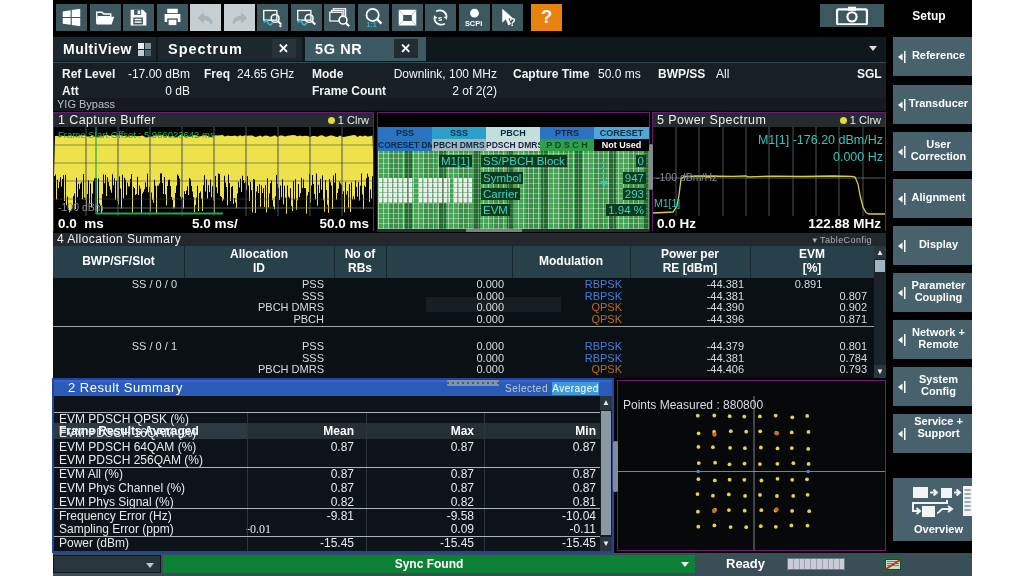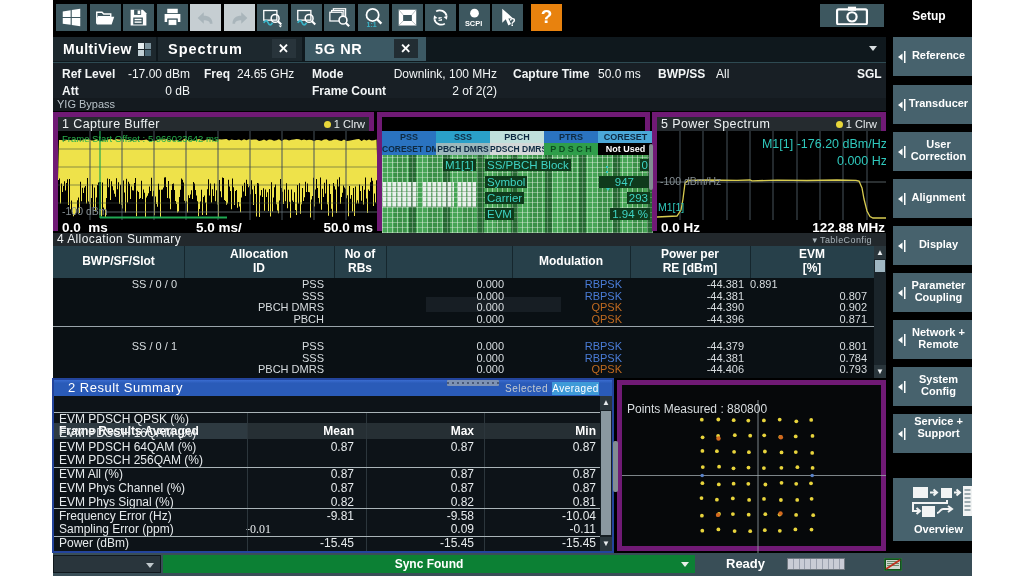--- a/index.html
+++ b/index.html
@@ -1,21 +1,21 @@
 <!DOCTYPE html>
 <html><head><meta charset="utf-8"><style>
 *{margin:0;padding:0;box-sizing:border-box;font-family:"Liberation Sans",sans-serif;}
 body{width:1024px;height:576px;background:#fff;overflow:hidden;}
 #app{position:absolute;left:53px;top:0;width:919px;height:576px;background:#000;}
 .abs{position:absolute;}
 .tbtn{position:absolute;top:4px;width:31px;height:27px;background:#3d575f;}
 .ttl{position:absolute;left:0;right:0;top:0;height:14px;background:#252b2f;color:#eef2f3;font-size:12.5px;line-height:14px;padding-left:4px;letter-spacing:0.4px;}
 .clrw{position:absolute;top:0;height:14px;color:#e8ecee;font-size:11px;line-height:14px;}
 .dot{display:inline-block;width:7px;height:7px;border-radius:50%;background:#e8d63a;margin-right:3px;}
-.panel{position:absolute;border:5px solid #701a75;background:#000;}
+.panel{position:absolute;border:1px solid #701a75;background:#000;}
 .sbtn{position:absolute;left:7px;width:79px;background:#47626d;color:#fff;font-weight:bold;font-size:11px;text-align:center;padding-left:12px;}
 .sbtn .gl{position:absolute;left:4px;top:50%;margin-top:-6px;width:10px;height:12px;}
 .leg{position:absolute;height:12px;font-size:9px;font-weight:bold;color:#0e2a42;text-align:center;line-height:12px;white-space:nowrap;}
 </style></head><body>
 <div id="app">
 <div class="abs" style="left:0;top:0;width:833px;height:37px;background:#000;"></div>
 <div class="tbtn" style="left:3px;">
       <svg viewBox="0 0 24 24" width="23" height="21" style="display:block;margin:3px auto 0;">
         <path d="M2 5 L11 3.6 V11.4 H2 Z M12.3 3.4 L22 2 V11.4 H12.3 Z M2 12.6 H11 V20.4 L2 19 Z M12.3 12.6 H22 V22 L12.3 20.6 Z" fill="#fff"></path>
       </svg>
@@ -204,21 +204,21 @@
 <div class="abs" style="left:1px;top:27px;width:35px;height:25px;background:repeating-linear-gradient(0deg,rgba(90,130,90,0.45) 0 1px,transparent 1px 5px),repeating-linear-gradient(90deg,#e9efec 0 3px,rgba(233,239,236,0.25) 3px 5px);"></div>
         <div class="abs" style="left:41px;top:27px;width:31px;height:25px;background:repeating-linear-gradient(0deg,rgba(90,130,90,0.45) 0 1px,transparent 1px 5px),repeating-linear-gradient(90deg,#e9efec 0 3px,rgba(233,239,236,0.25) 3px 5px);"></div>
         <div class="abs" style="left:76px;top:27px;width:18px;height:25px;background:repeating-linear-gradient(0deg,rgba(90,130,90,0.45) 0 1px,transparent 1px 5px),repeating-linear-gradient(90deg,#e9efec 0 3px,rgba(233,239,236,0.25) 3px 5px);"></div>
         <div class="abs" style="left:222px;top:30px;width:0;height:0;border-left:4px solid transparent;border-right:4px solid transparent;border-top:6px solid #35c8c0;"></div>
         <div class="abs" style="left:224px;top:8px;width:2px;height:20px;background:repeating-linear-gradient(0deg,#35c8c0 0 2px,transparent 2px 5px);"></div>
 <div class="abs" style="left:0;top:0;width:271px;height:78px;font-size:11.5px;color:#3fd4c4;">
 <span class="abs" style="left:61px;top:4px;background:#0f3a1c;padding:0 2px;">M1[1]</span>
 <span class="abs" style="left:103px;top:4px;background:#0f3a1c;padding:0 2px;">SS/PBCH Block</span>
 <span class="abs" style="right:3px;top:4px;background:#0f3a1c;padding:0 2px;">0</span>
 <span class="abs" style="left:103px;top:21px;background:#0f3a1c;padding:0 2px;">Symbol</span>
-<span class="abs" style="right:3px;top:21px;background:#0f3a1c;padding:0 16px;">947</span>
+<span class="abs" style="right:3px;top:21px;background:#0f3a1c;padding:0 2px;">947</span>
 <span class="abs" style="left:103px;top:37px;background:#0f3a1c;padding:0 2px;">Carrier</span>
 <span class="abs" style="right:3px;top:37px;background:#0f3a1c;padding:0 2px;">293</span>
 <span class="abs" style="left:103px;top:53px;background:#0f3a1c;padding:0 2px;">EVM</span>
 <span class="abs" style="right:3px;top:53px;background:#0f3a1c;padding:0 2px;">1.94 %</span>
 </div>
 </div>
 <div class="abs" style="left:0;top:116px;width:271px;height:3px;background:#22303a;">
         <div class="abs" style="left:88px;top:0;width:56px;height:3px;background:#77838a;"></div>
       </div>
 </div>
@@ -269,21 +269,21 @@
         <div class="abs" style="left:697px;top:0;width:1px;height:32px;background:#15262d;"></div>
 </div>
 <div class="abs" style="left:0;top:45px;width:821px;height:100px;color:#d8dde0;font-size:11px;">
 <div class="abs" style="left:373px;top:19px;width:135px;height:15px;background:#171e24;"></div>
 <div class="abs" style="left:0;top:1px;width:821px;height:11px;line-height:11px;">
           <span class="abs" style="left:0;width:124px;text-align:right;">SS / 0 / 0</span>
           <span class="abs" style="left:131px;width:140px;text-align:right;">PSS</span>
           <span class="abs" style="left:333px;width:118px;text-align:right;">0.000</span>
           <span class="abs" style="left:459px;width:110px;text-align:right;color:#4a7cd8;">RBPSK</span>
           <span class="abs" style="left:577px;width:114px;text-align:right;">-44.381</span>
-          <span class="abs" style="left:697px;width:117px;text-align:left;">0.891</span>
+          <span class="abs" style="left:697px;width:117px;text-align:center;">0.891</span>
         </div>
         <div class="abs" style="left:0;top:12.5px;width:821px;height:11px;line-height:11px;">
           <span class="abs" style="left:131px;width:140px;text-align:right;">SSS</span>
           <span class="abs" style="left:333px;width:118px;text-align:right;">0.000</span>
           <span class="abs" style="left:459px;width:110px;text-align:right;color:#4a7cd8;">RBPSK</span>
           <span class="abs" style="left:577px;width:114px;text-align:right;">-44.381</span>
           <span class="abs" style="left:697px;width:117px;text-align:right;">0.807</span>
         </div>
         <div class="abs" style="left:0;top:24.0px;width:821px;height:11px;line-height:11px;">
           <span class="abs" style="left:131px;width:140px;text-align:right;">PBCH DMRS</span>

